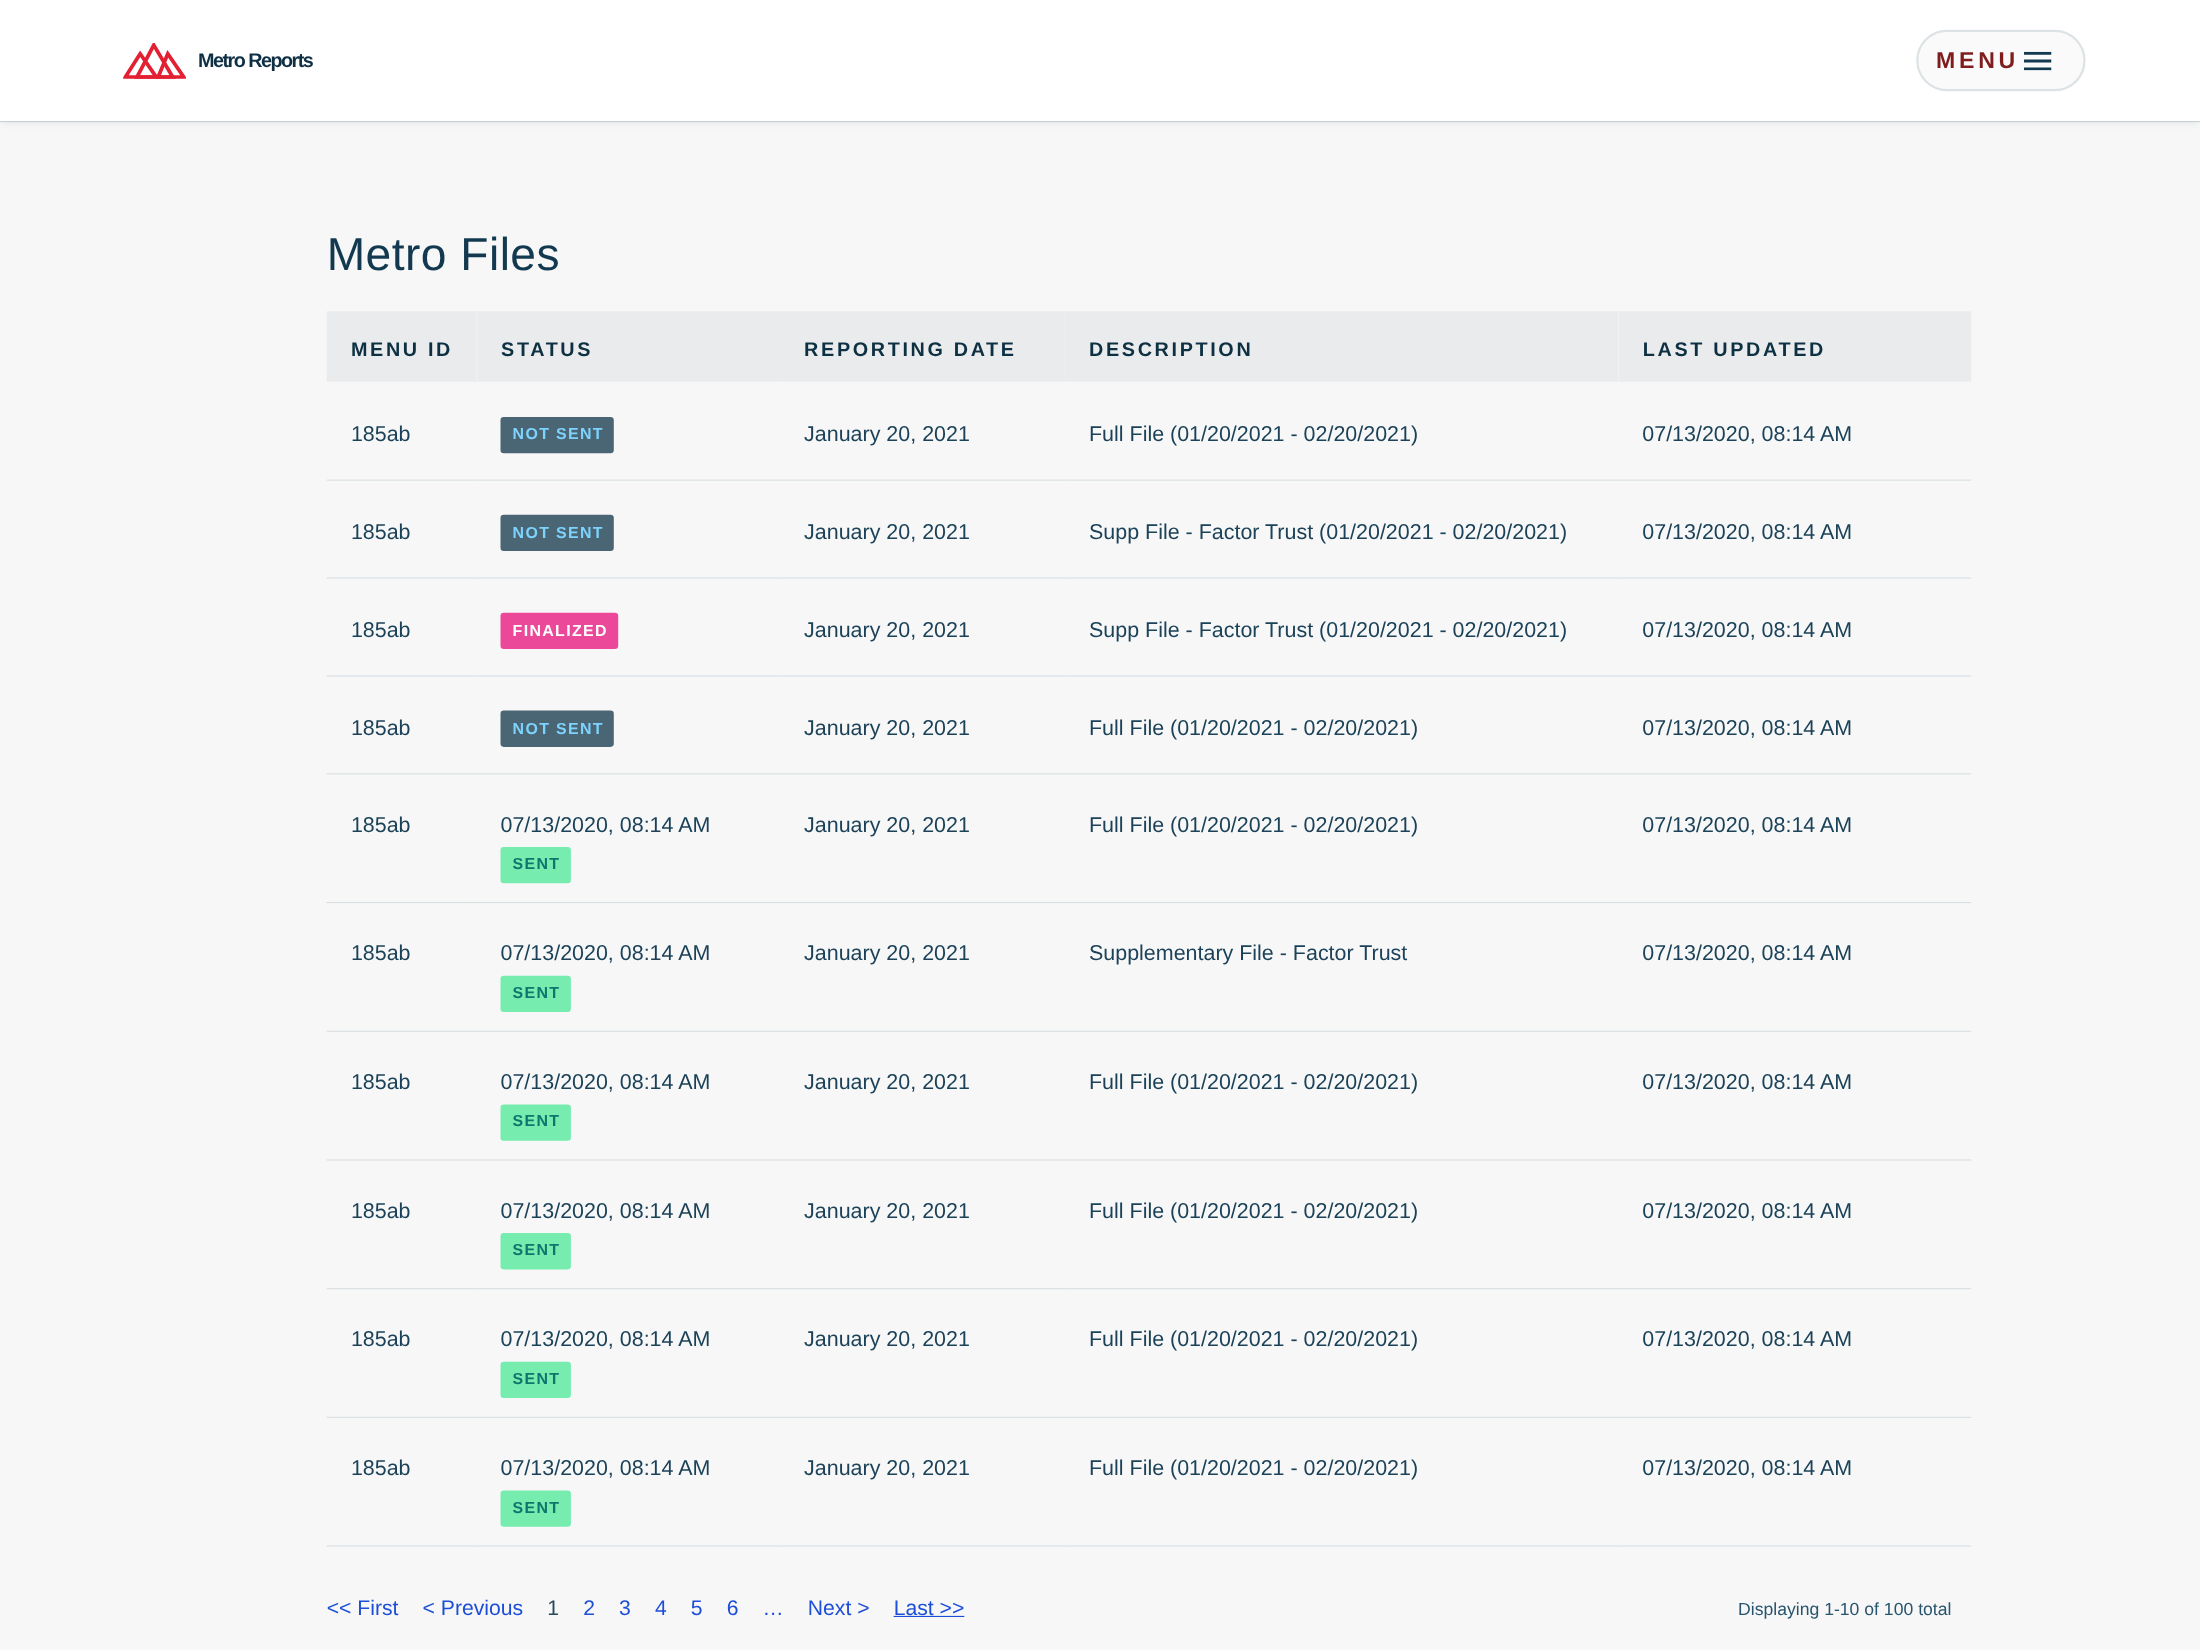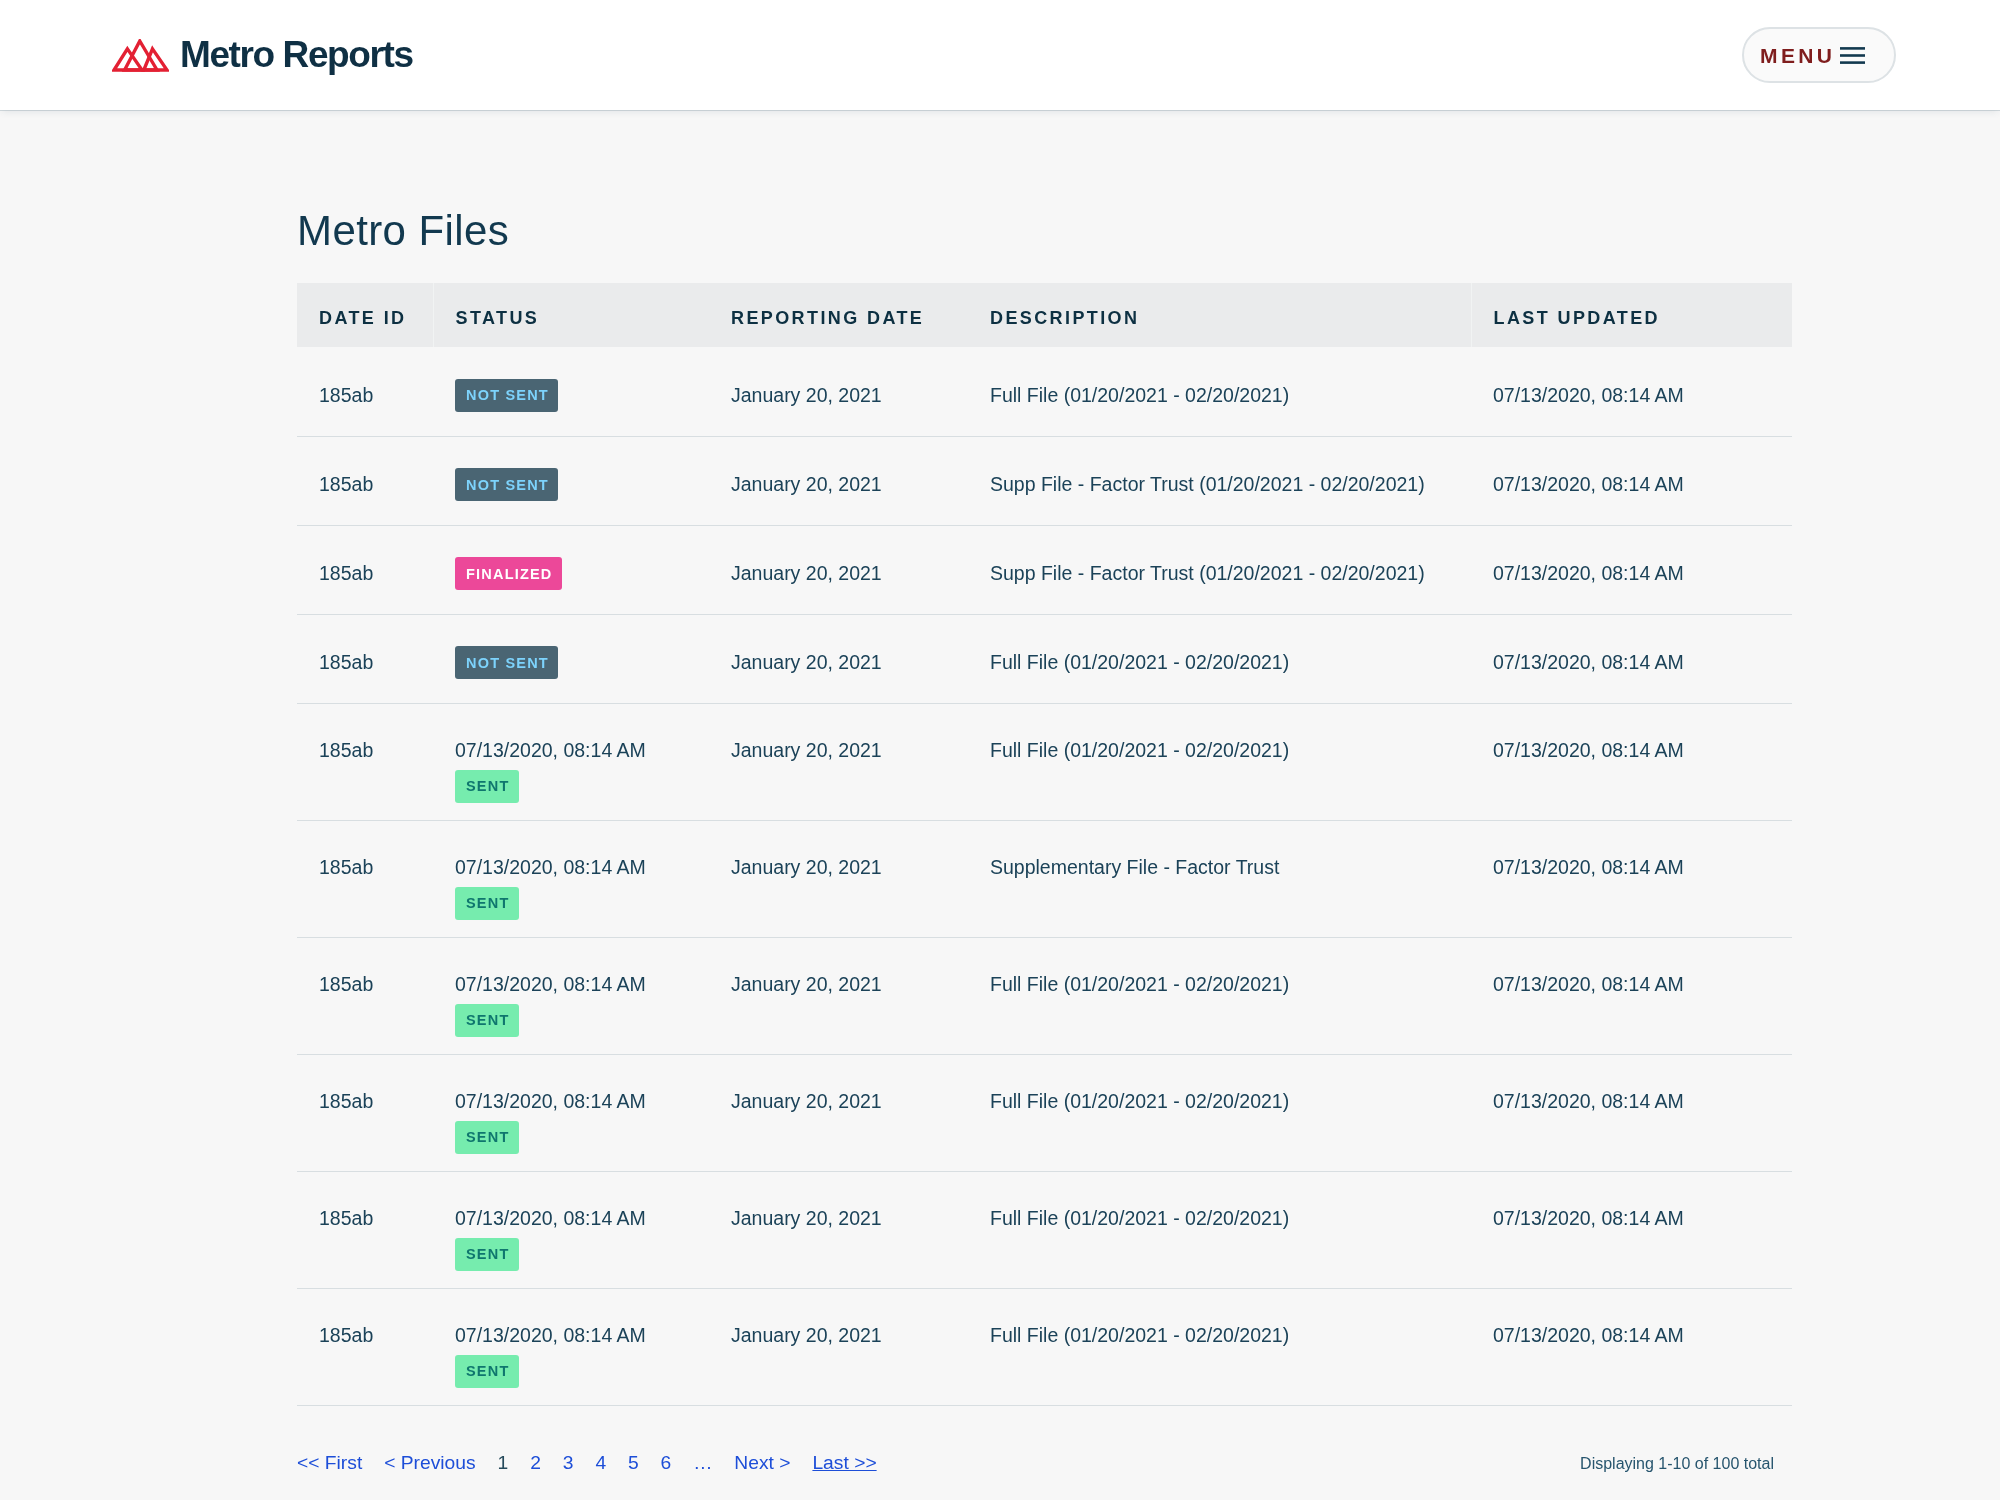--- a/index.html
+++ b/index.html
@@ -4,21 +4,21 @@
 <title>Metro Files</title>
 <style>
   * { box-sizing: border-box; margin:0; padding:0; }
   html,body { width:2000px; height:1500px; }
   body { -webkit-font-smoothing:antialiased; background:#f7f7f7; font-family:"Liberation Sans", sans-serif; color:#12394f; }
 
   .topbar { height:110px; background:#ffffff; display:flex; align-items:center;
             box-shadow:0 1px 0 0 rgba(160,176,184,0.45), 0 4px 7px -2px rgba(40,70,90,0.10); position:relative; z-index:5; }
   .brand { display:flex; align-items:center; margin-left:112px; }
   .brand-mark { width:57px; height:33px; display:block; }
-  .brand-name { font-size:37px; font-weight:bold; letter-spacing:-1.4px; margin-left:11px; color:#0f3044; white-space:nowrap; }
+  .brand-name { font-size:18px; font-weight:bold; letter-spacing:-1.4px; margin-left:11px; color:#0f3044; white-space:nowrap; }
 
   .menu-btn { position:absolute; left:1742px; top:27px; width:154px; height:56px;
               border:2.5px solid #dde2e5; border-radius:28px; background:#fafafa;
               display:flex; align-items:center; gap:4.5px; padding-left:14px; cursor:pointer; }
   .menu-btn .label { font-size:21px; font-weight:bold; letter-spacing:3.4px; color:#7f1d1d;
                      line-height:21px; padding-left:2px; }
   .menu-btn .ham { display:block; width:25px; height:17px; }
 
   .page { width:2000px;margin-left:44px; }
   .container { margin:0 auto; width:1494px; }
@@ -84,21 +84,21 @@
     </span>
   </div>
 </div>
 
 <div class="page">
   <div class="container">
     <h1 class="title">Metro Files</h1>
     <table>
       <thead>
           <tr id="thead-row">
-            <th class="c-id">DATE ID</th>
+            <th class="c-id">MENU ID</th>
             <th class="c-status">STATUS</th>
             <th class="c-date">REPORTING DATE</th>
             <th class="c-desc">DESCRIPTION</th>
             <th class="c-upd">LAST UPDATED</th>
           </tr>
         </thead>
       <tbody id="tbody">
           <tr>
             <td class="c-id">185ab</td>
             <td class="c-status"><span class="badge notsent">NOT SENT</span></td>

